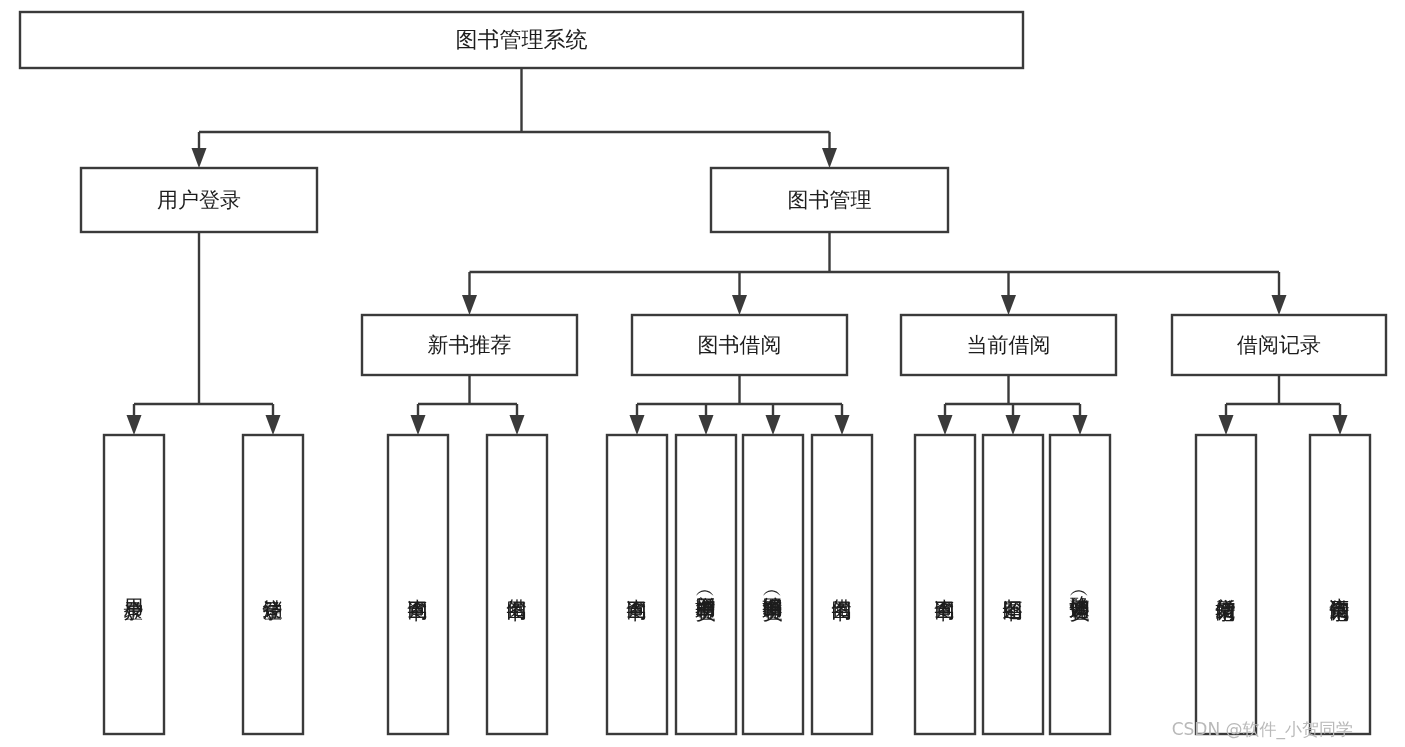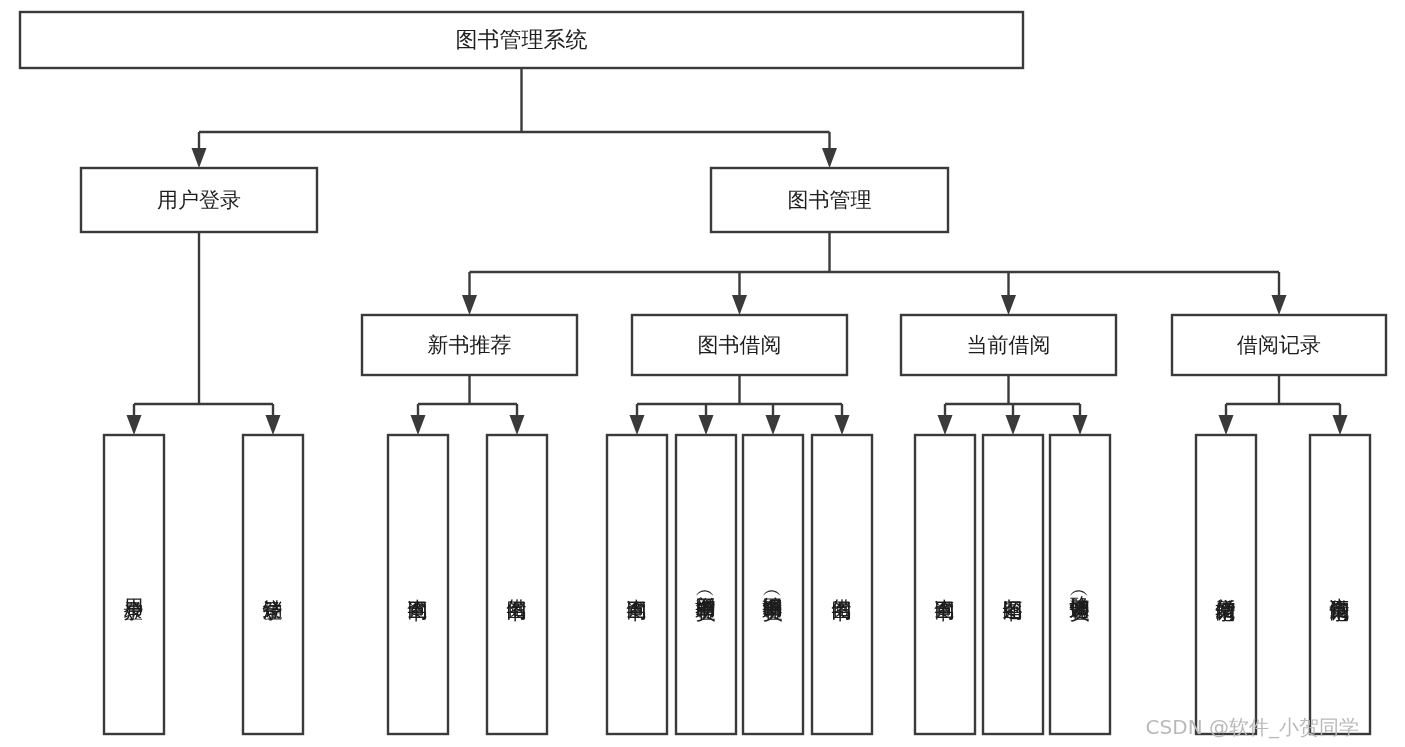--- a/index.html
+++ b/index.html
@@ -67,24 +67,24 @@
     font-family: "DejaVu Sans", "Liberation Sans", sans-serif;
     font-size: 20px;
     line-height: 1;
     color: #1d1d1d;
     letter-spacing: 1px;
     white-space: nowrap;
     text-align: center;
   }
   .watermark {
     position: absolute;
-    right: 10px;
+    right: 16px;
     bottom: 6px;
     font-family: "DejaVu Sans", "Liberation Sans", sans-serif;
-    font-size: 20px;
+    font-size: 17px;
     color: #b9b9b9;
     white-space: nowrap;
     pointer-events: none;
   }
 </style>
 </head>
 <body>
 
 <div id="diagram-root">
 

